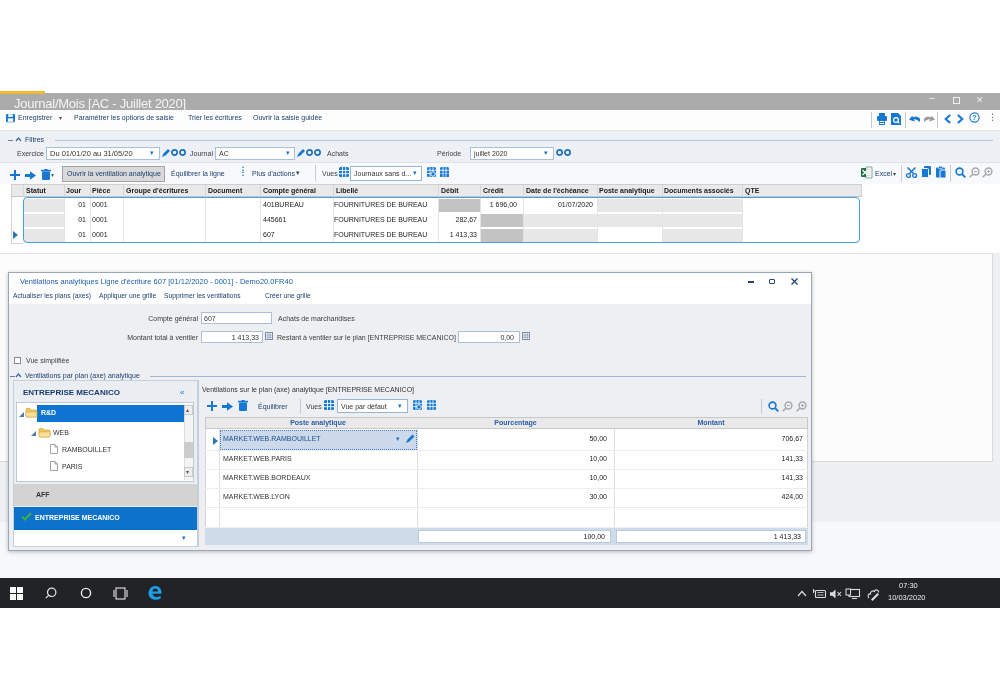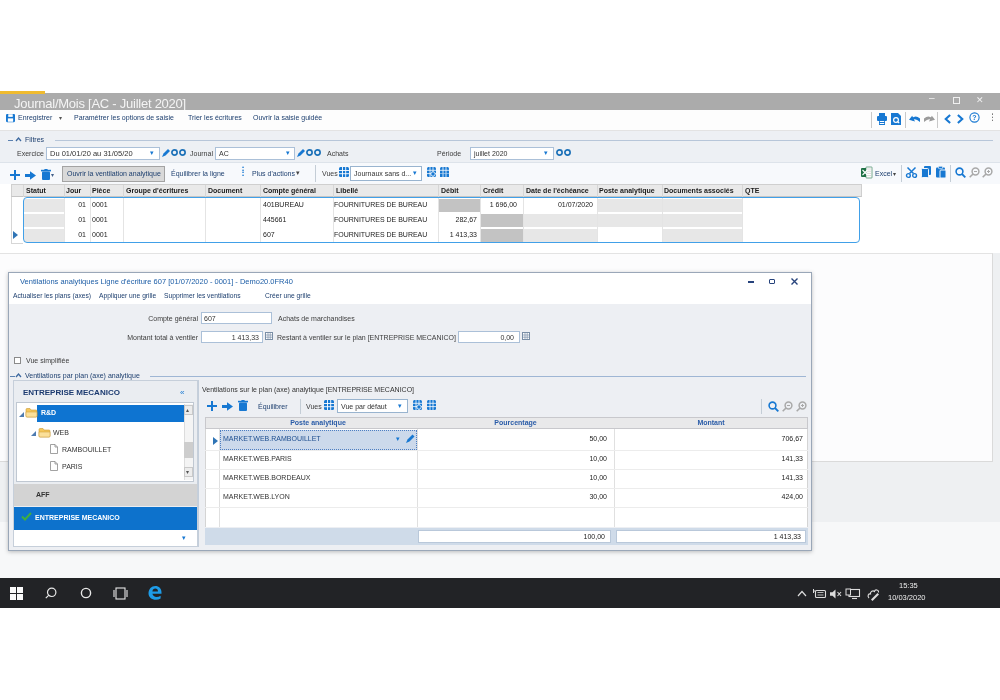--- a/index.html
+++ b/index.html
@@ -282,21 +282,21 @@
   <div class="t" style="left:420px;top:216px;width:57px;text-align:right;color:#222;">282,67</div>
   <div class="t" style="left:64px;top:231px;width:22px;text-align:right;color:#222;">01</div>
   <div class="t" style="left:92px;top:231px;color:#222;">0001</div>
   <div class="t" style="left:263px;top:231px;color:#222;">607</div>
   <div class="t" style="left:334px;top:231px;color:#222;">FOURNITURES DE BUREAU</div>
   <div class="t" style="left:420px;top:231px;width:57px;text-align:right;color:#222;">1 413,33</div>
 
   <div style="position:absolute;left:23px;top:197px;width:837px;height:46px;border:1.5px solid #41a0e8;border-radius:4px;"></div>
 
   <div style="position:absolute;left:8px;top:272px;width:804px;height:279px;background:#fff;border:1px solid #9aa7b8;box-shadow:0 1px 4px rgba(0,0,0,0.25)"></div>
-  <div class="t" style="left:20px;top:277px;color:#2060a8;font-size:7.5px;">Ventilations analytiques Ligne d'écriture 607 [01/07/2020 - 0001] - Demo20.0FR40</div>
+  <div class="t" style="left:20px;top:277px;color:#2060a8;font-size:7.5px;">Ventilations analytiques Ligne d'écriture 607 [01/12/2020 - 0001] - Demo20.0FR40</div>
   <div style="position:absolute;left:748px;top:281px;width:6px;height:2px;background:#27437c"></div>
   <div style="position:absolute;left:769px;top:279px;width:6px;height:4.5px;border:1.2px solid #27437c;border-radius:1px"></div>
   <svg style="left:791px;top:278px" width="7" height="7" viewBox="0 0 7 7">
       <path d="M0.5 0.5 L6.5 6.5 M6.5 0.5 L0.5 6.5" stroke="#27437c" stroke-width="1.4"></path>
     </svg>
 
   <div class="t navy" style="left:13px;top:292px;font-size:6.7px;">Actualiser les plans (axes)</div>
   <div class="t navy" style="left:99px;top:292px;font-size:6.7px;">Appliquer une grille</div>
   <div class="t navy" style="left:164px;top:292px;font-size:6.7px;">Supprimer les ventilations</div>
   <div class="t navy" style="left:265px;top:292px;font-size:6.7px;">Créer une grille</div>
@@ -515,15 +515,15 @@
   </svg>
   <svg style="left:846px;top:589px" width="14" height="10" viewBox="0 0 14 10">
     <rect x="3" y="0.5" width="10.5" height="7" fill="none" stroke="#dcdcdc" stroke-width="1.1"></rect>
     <path d="M6 9.5 H11" stroke="#dcdcdc" stroke-width="1.1"></path>
     <rect x="0" y="0" width="4.5" height="6" fill="#222326" stroke="#dcdcdc" stroke-width="1"></rect>
   </svg>
   <svg style="left:867px;top:588px" width="13" height="12" viewBox="0 0 13 12">
     <path d="M2 10 C0 8 1.5 5.5 3.5 6 C3 3.5 6 2 7.5 3.5 C8 1 12 1.5 11.5 4.5" fill="none" stroke="#dcdcdc" stroke-width="1.1"></path>
     <path d="M4 11.5 L10.5 5 L12 6.5 L5.5 13 Z" fill="#dcdcdc"></path>
   </svg>
-  <div class="t" style="left:899px;top:581px;color:#ececec;font-size:7.5px;">15:35</div>
+  <div class="t" style="left:899px;top:581px;color:#ececec;font-size:7.5px;">07:30</div>
   <div class="t" style="left:888px;top:593px;color:#ececec;font-size:7.5px;">10/03/2020</div>
 </div>
 
 </body></html>

